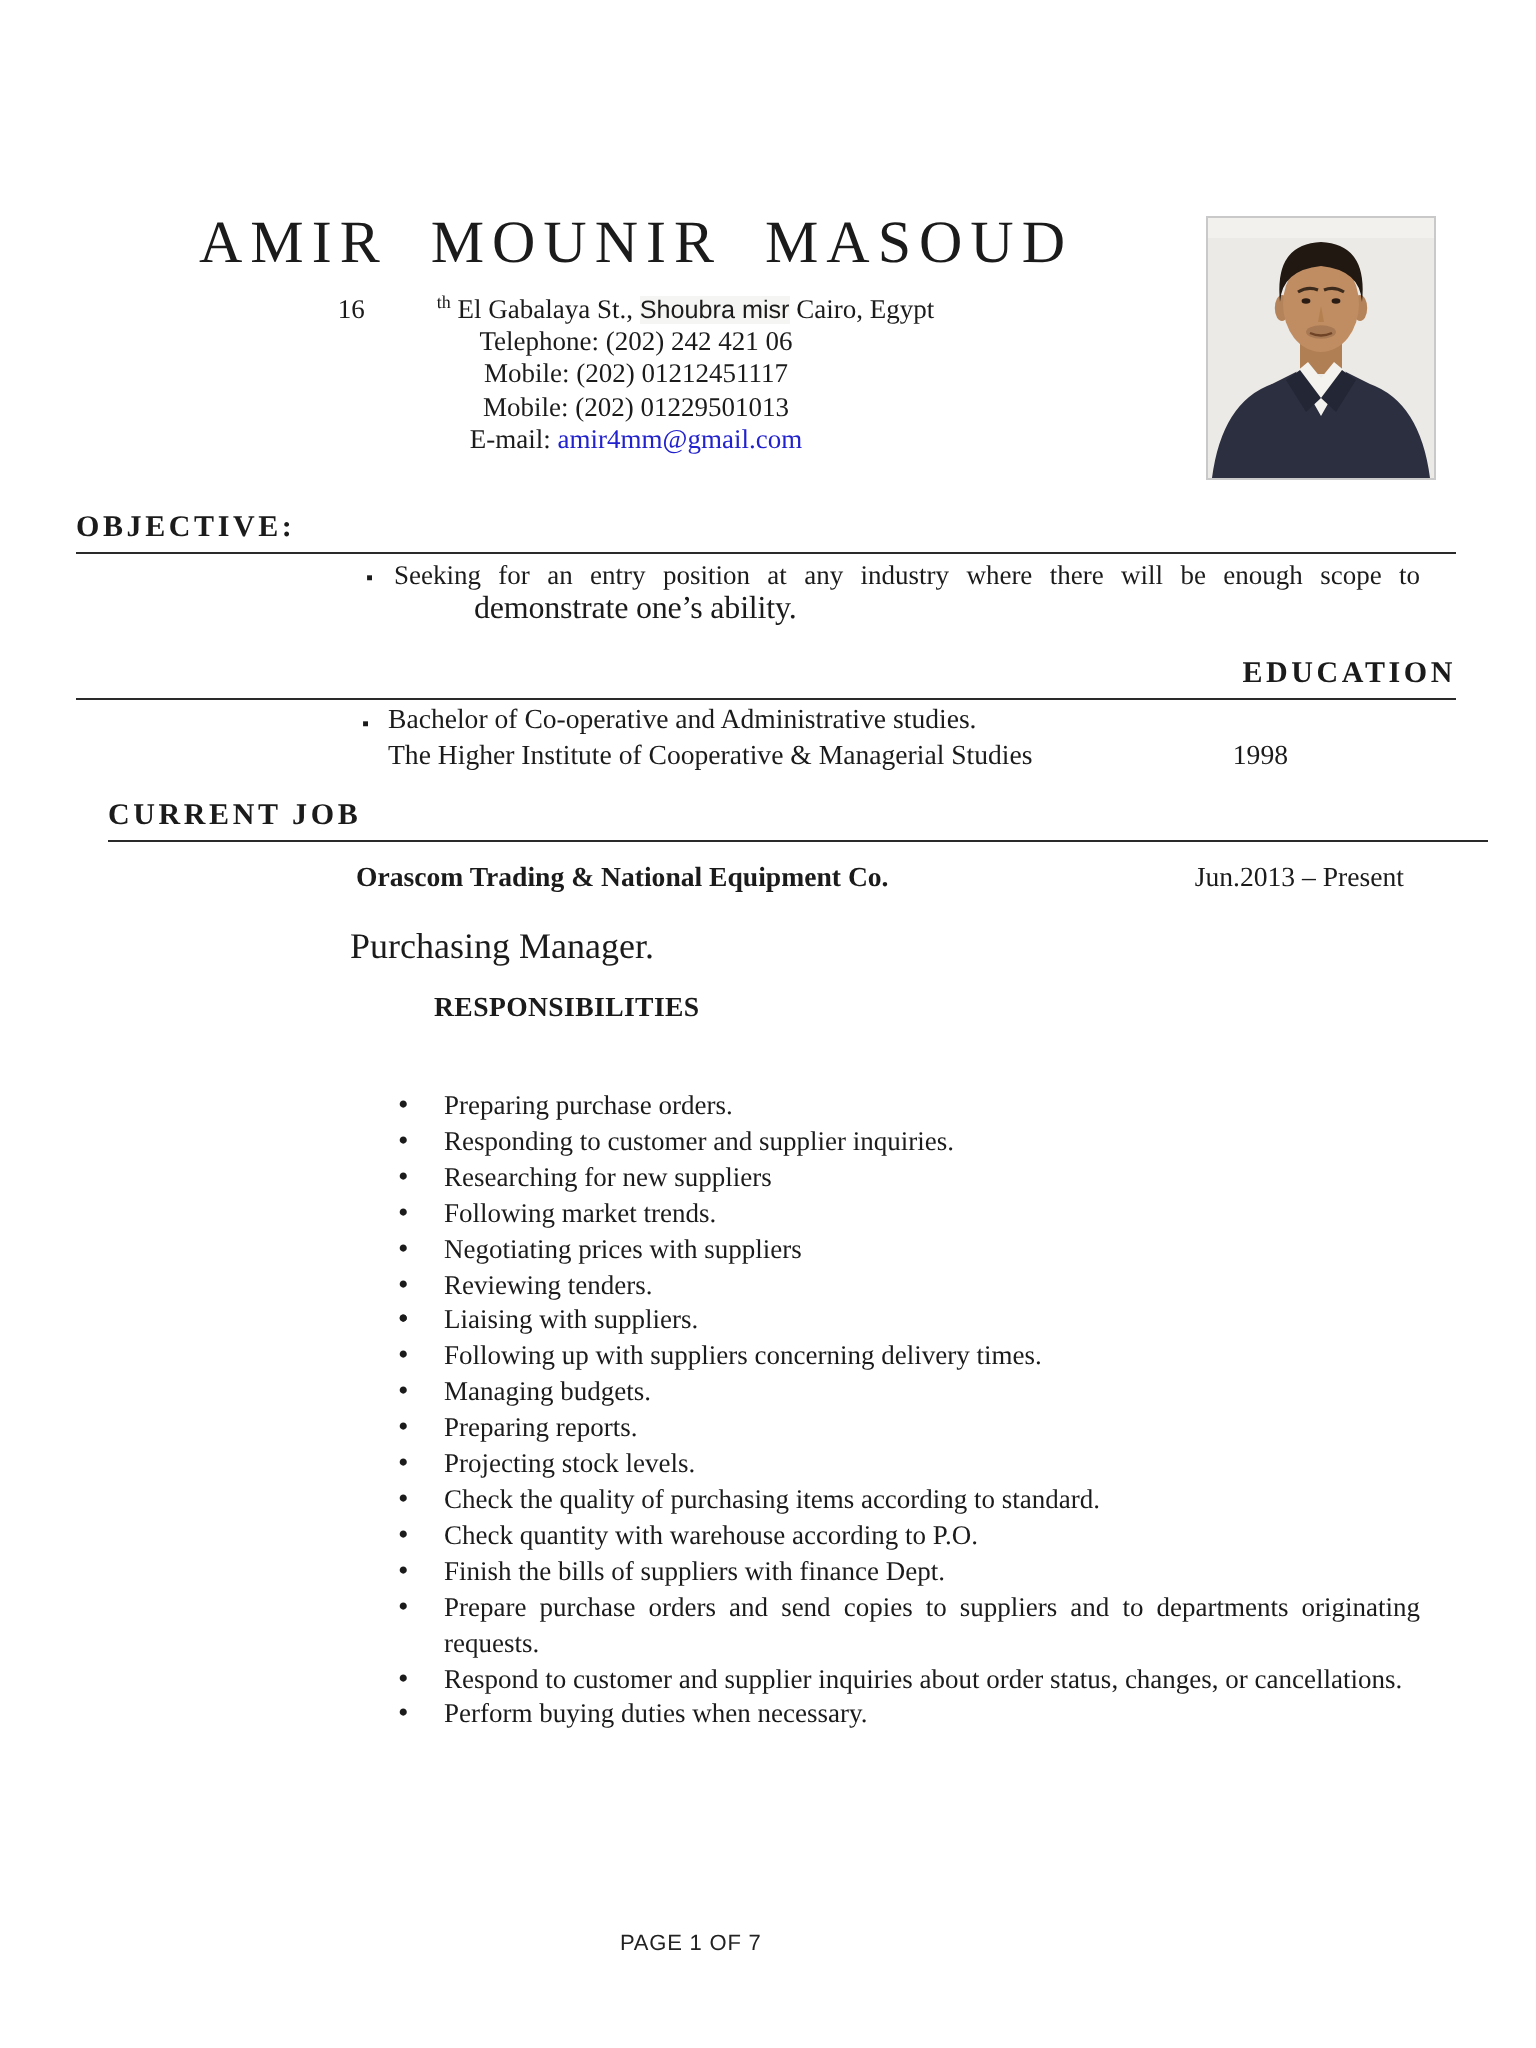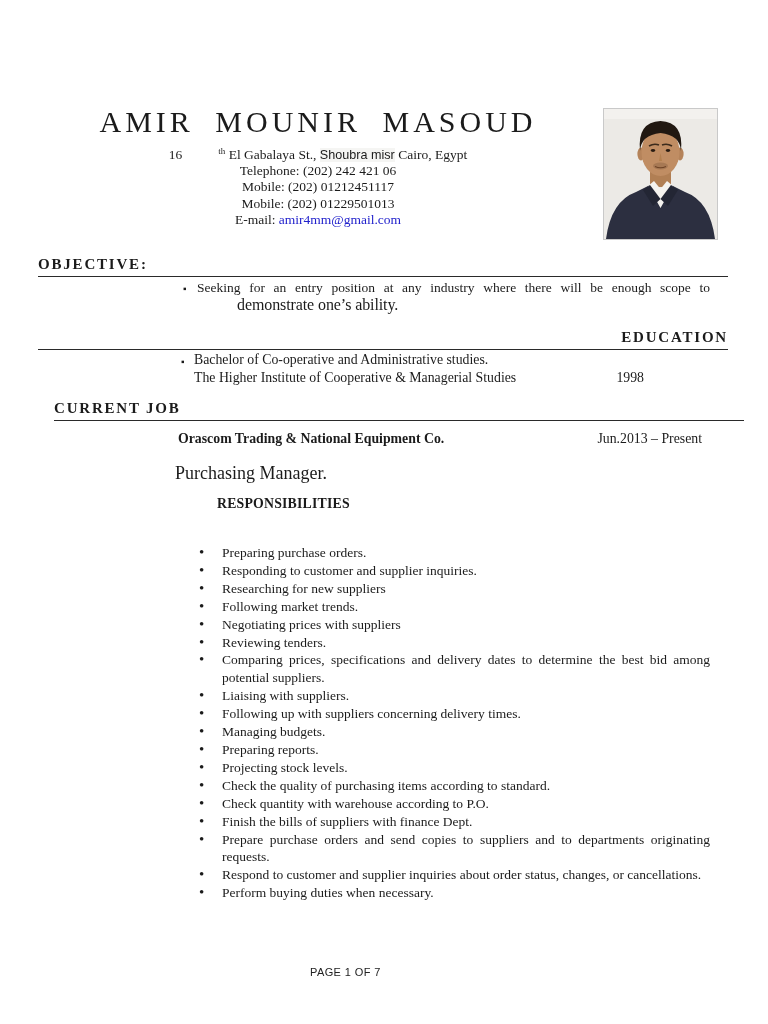--- a/index.html
+++ b/index.html
@@ -161,21 +161,20 @@
         <span>Negotiating prices with suppliers</span>
       </li>
 
       <li>
         <span class="blt"></span>
         <span>Reviewing tenders.</span>
       </li>
 
       <li>
         <span class="blt"></span>
-        <span>Comparing prices, specifications and delivery dates to determine the best bid among potential suppliers.</span>
       </li>
 
       <li>
         <span class="blt"></span>
         <span>Liaising with suppliers.</span>
       </li>
 
       <li>
         <span class="blt"></span>
         <span>Following up with suppliers concerning delivery times.</span>

